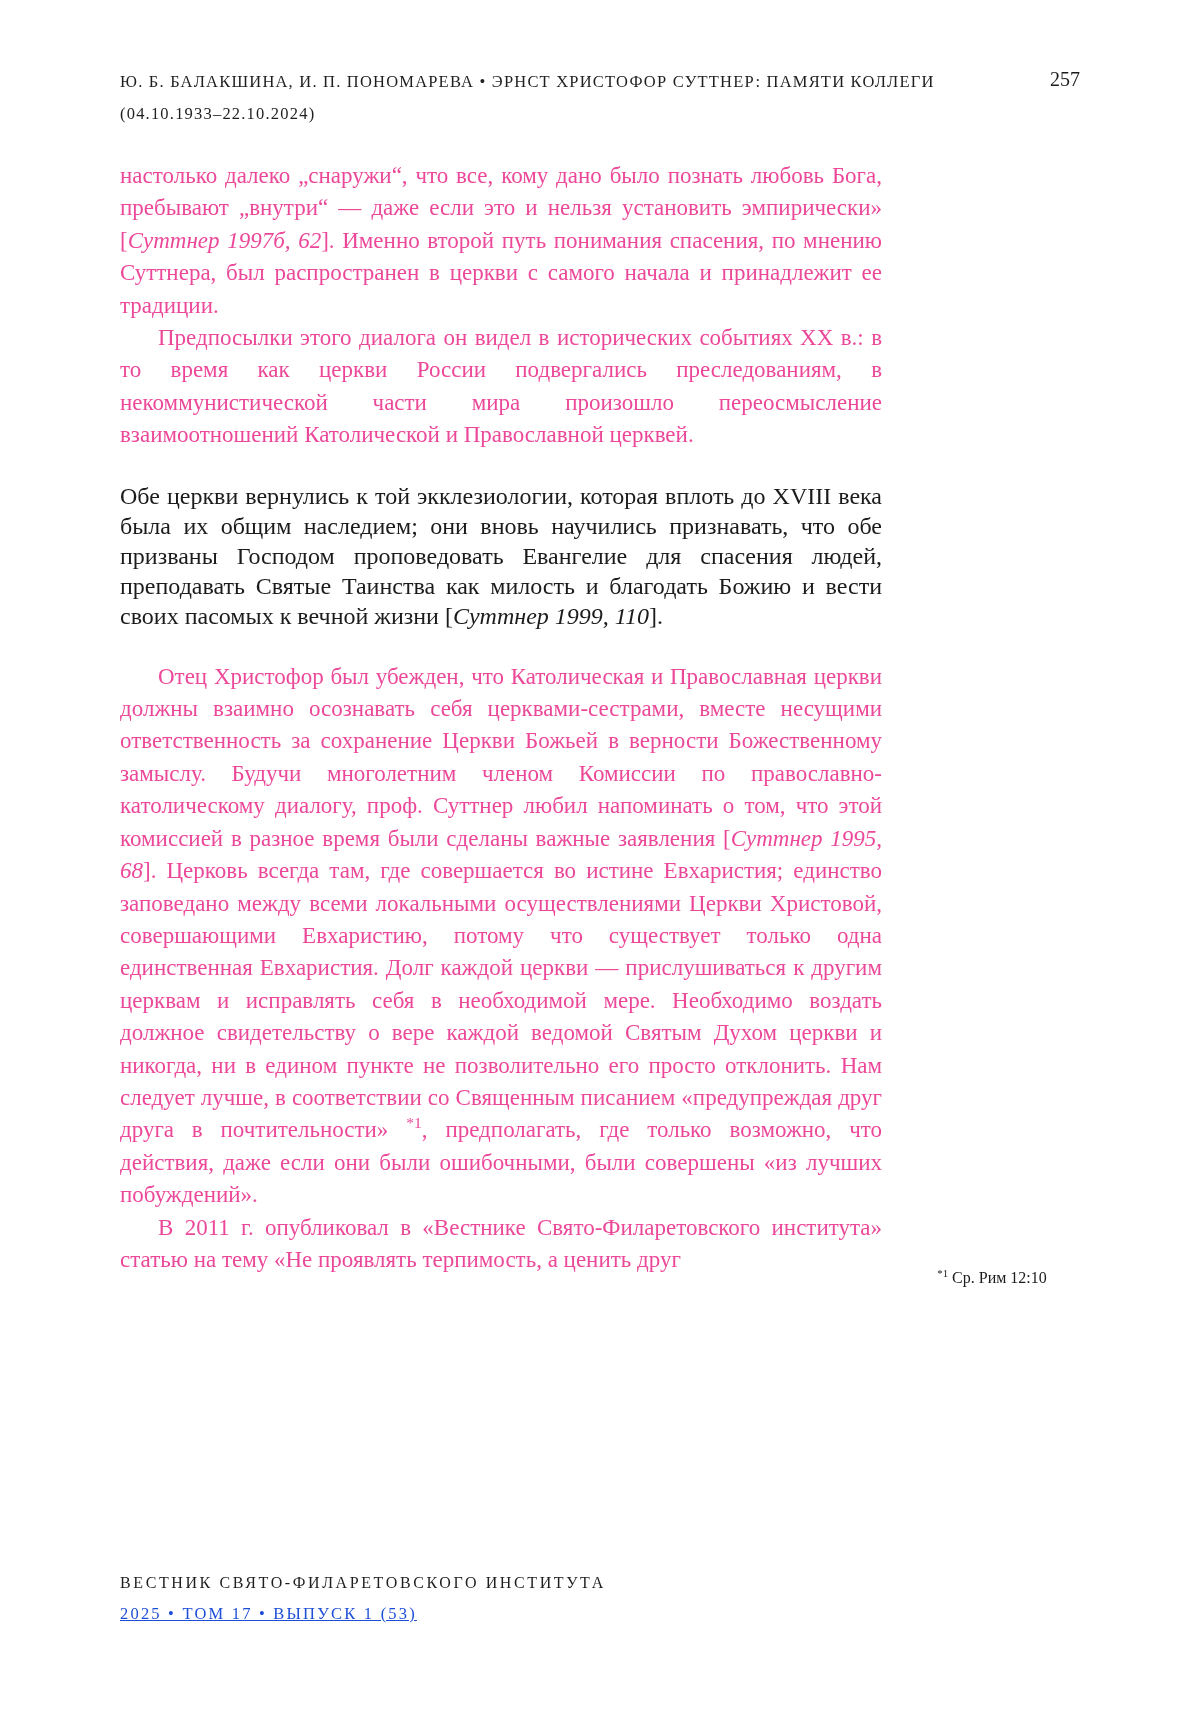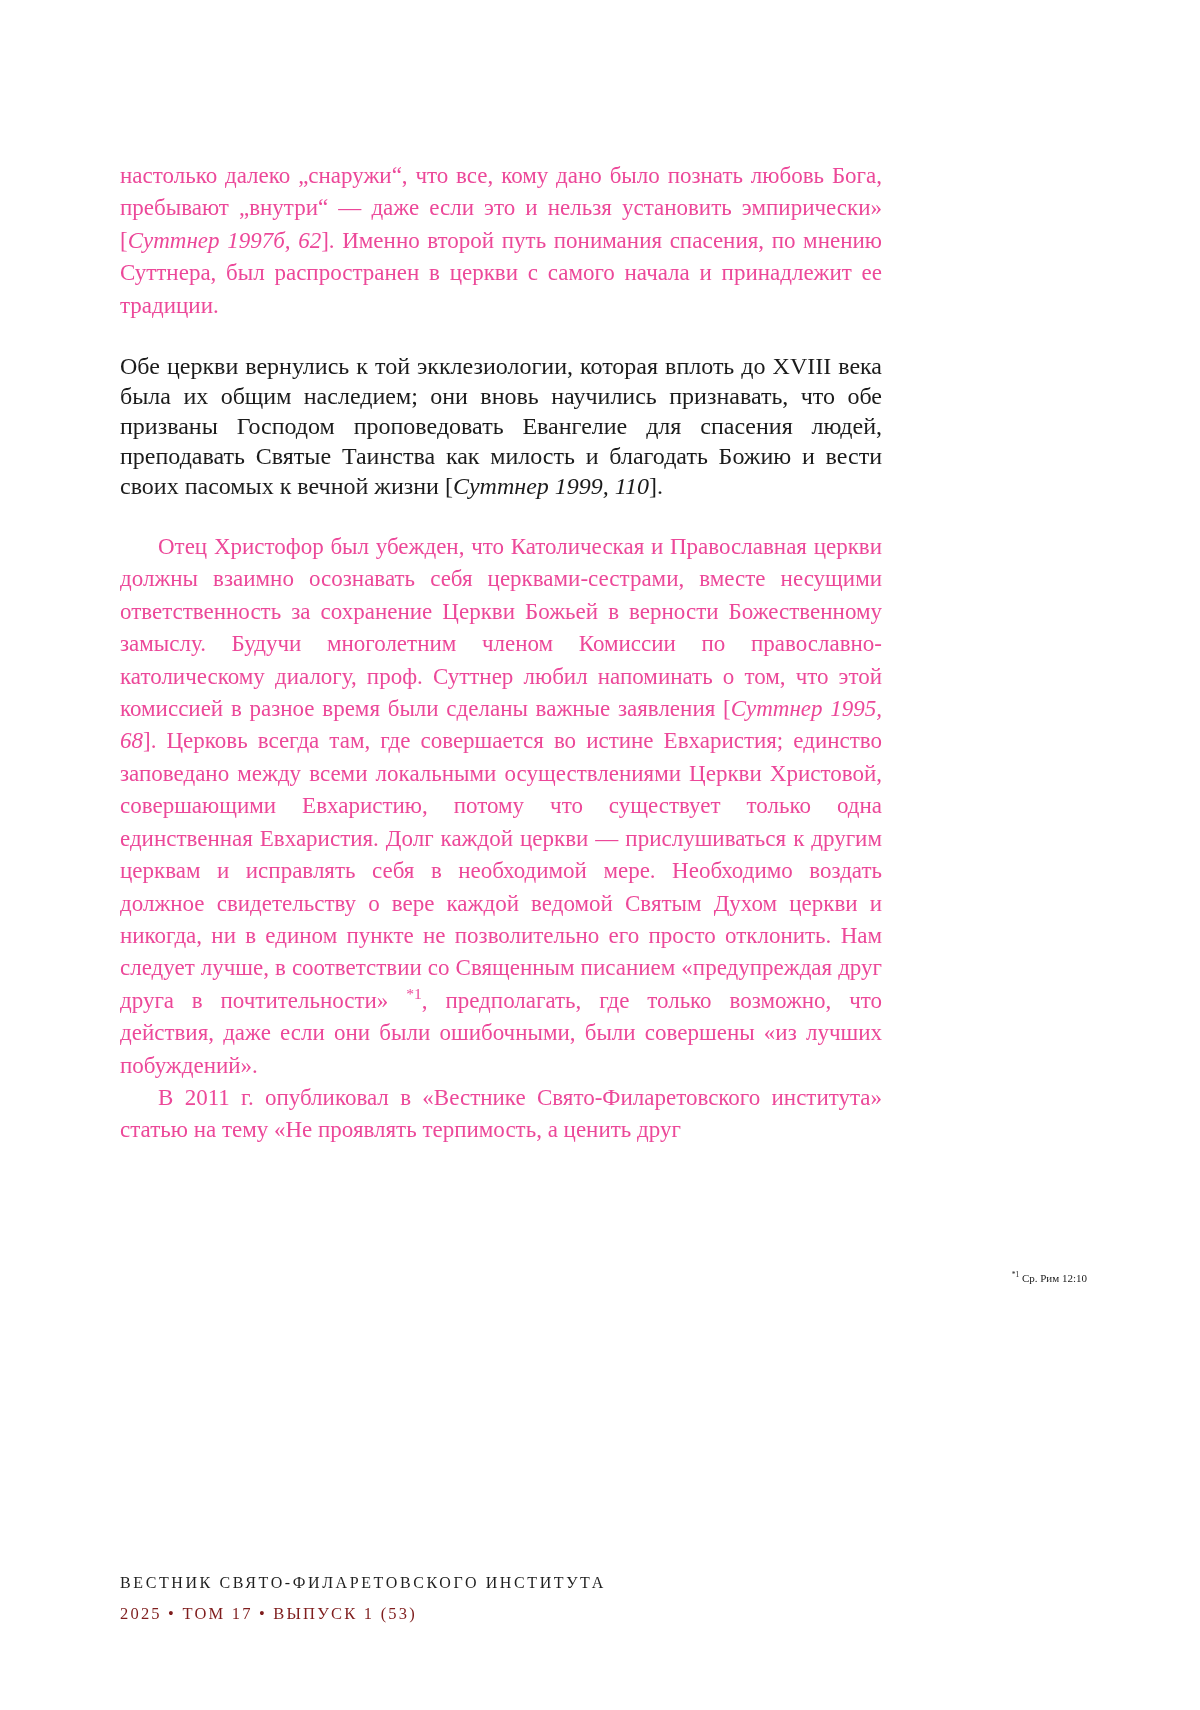--- a/index.html
+++ b/index.html
@@ -71,54 +71,63 @@
   }
   .i { font-style: italic; }
   .sup { vertical-align: super; font-size: 0.68em; line-height: 0; }
 
   
   .margin-note {
     position: absolute;
     left: 897px;
     top: 1266px;
     width: 190px;
-    font-size: 11px;
+    font-size: 16px;
     line-height: 24px;
     color: #1b1b1b;
-    text-align: right;
+    text-align: center;
   }
 
   
   .footer {
     position: absolute;
     left: 120px;
     bottom: 80px;
     margin-top: 48px;
   }
   .footer .footer-line1 {
     font-size: 16px;
     letter-spacing: 2.6px;
     line-height: 30px;
     color: #1f1f1f;
   }
   .footer .footer-line2 {
     font-size: 16.5px;
     letter-spacing: 2.2px;
     line-height: 32px;
-    color: #7f1d1d;
+    color: #1d4ed8;
+    text-decoration: underline;
   }
 </style>
 </head>
 <body>
 
 <div class="page">
 
+  <header class="running-head">
+    <div class="head-text">
+      <div>Ю. Б. БАЛАКШИНА, И. П. ПОНОМАРЕВА • ЭРНСТ ХРИСТОФОР СУТТНЕР: ПАМЯТИ КОЛЛЕГИ</div>
+      <div>(04.10.1933–22.10.2024)</div>
+    </div>
+    <div class="page-number">257</div>
+  </header>
 
   <main class="text-column">
     <p class="body-par"><span>настолько далеко „снаружи“, что все, кому дано было познать любовь Бога, пребывают „внутри“ — даже если это и нельзя установить эмпирически» [</span><span class="i">Суттнер 1997б, 62</span><span>]. Именно второй путь понимания спасения, по мнению Суттнера, был распространен в церкви с самого начала и принадлежит ее традиции.</span></p>
+    <p class="body-par indent"><span>Предпосылки этого диалога он видел в исторических событиях XX в.: в то время как церкви России подвергались преследованиям, в некоммунистической части мира произошло переосмысление взаимоотношений Католической и Православной церквей.</span></p>
     <p class="quote-par"><span>Обе церкви вернулись к той экклезиологии, которая вплоть до XVIII века была их общим наследием; они вновь научились признавать, что обе призваны Господом проповедовать Евангелие для спасения людей, преподавать Святые Таинства как милость и благодать Божию и вести своих пасомых к вечной жизни [</span><span class="i">Суттнер 1999, 110</span><span>].</span></p>
     <p class="body-par indent"><span>Отец Христофор был убежден, что Католическая и Православная церкви должны взаимно осознавать себя церквами-сестрами, вместе несущими ответственность за сохранение Церкви Божьей в верности Божественному замыслу. Будучи многолетним членом Комиссии по православно-католическому диалогу, проф. Суттнер любил напоминать о том, что этой комиссией в разное время были сделаны важные заявления [</span><span class="i">Суттнер 1995, 68</span><span>]. Церковь всегда там, где совершается во истине Евхаристия; единство заповедано между всеми локальными осуществлениями Церкви Христовой, совершающими Евхаристию, потому что существует только одна единственная Евхаристия. Долг каждой церкви — прислушиваться к другим церквам и исправлять себя в необходимой мере. Необходимо воздать должное свидетельству о вере каждой ведомой Святым Духом церкви и никогда, ни в едином пункте не позволительно его просто отклонить. Нам следует лучше, в соответствии со Священным писанием «предупреждая друг друга в почтительности» </span><span class="sup">*1</span><span>, предполагать, где только возможно, что действия, даже если они были ошибочными, были совершены «из лучших побуждений».</span></p>
     <p class="body-par indent"><span>В 2011 г. опубликовал в «Вестнике Свято-Филаретовского института» статью на тему «Не проявлять терпимость, а ценить друг</span></p>
   </main>
 
   <aside class="margin-note"><span class="sup">*1</span><span> Ср. Рим 12:10</span></aside>
 
   <footer class="footer">
     <div class="footer-line1">ВЕСТНИК СВЯТО-ФИЛАРЕТОВСКОГО ИНСТИТУТА</div>
     <div class="footer-line2">2025 • ТОМ 17 • ВЫПУСК 1 (53)</div>

